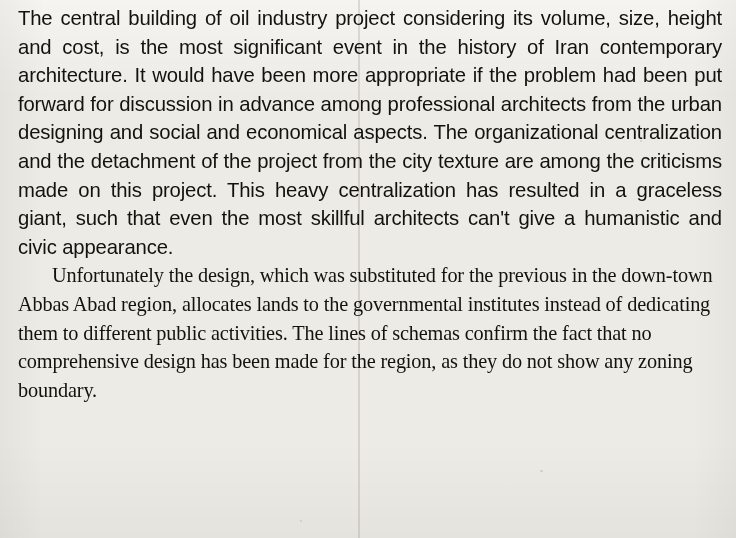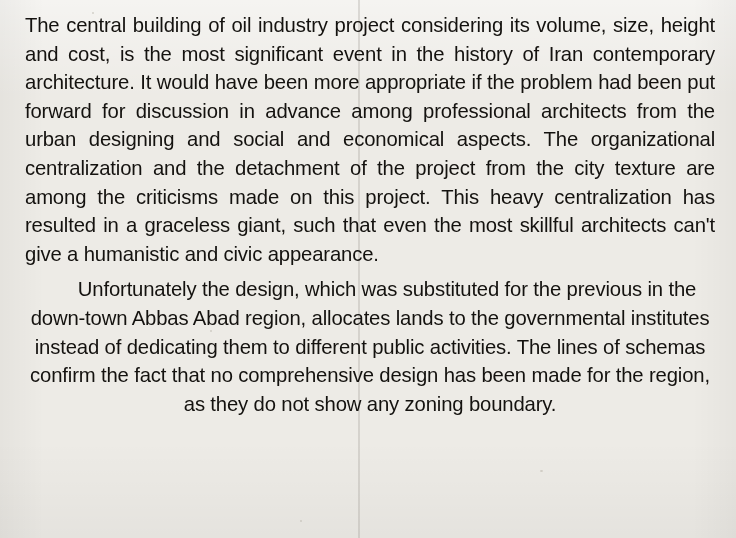--- a/index.html
+++ b/index.html
@@ -42,27 +42,28 @@
     left: 18px;
     right: 14px;
     color: #14120f;
     font-size: 20.3px;
     line-height: 28.6px;
     letter-spacing: -0.15px;
     text-align: justify;
     text-justify: inter-word;
   }
   .para {
-    margin: 7px;
+    margin: 0;
   }
   .para + .para {
     text-indent: 34px;
   }
   .para:last-child {
-    text-align: center;
+    text-align: left;
+    font-family: Liberation Serif, serif;
   }
 </style>
 </head>
 <body>
 
 <div class="paper"></div>
 
 <div class="fold" style="left:358px;"></div>
 
 <div class="speck" style="left:92px; top:12px; width:2px; height:2px;"></div>

